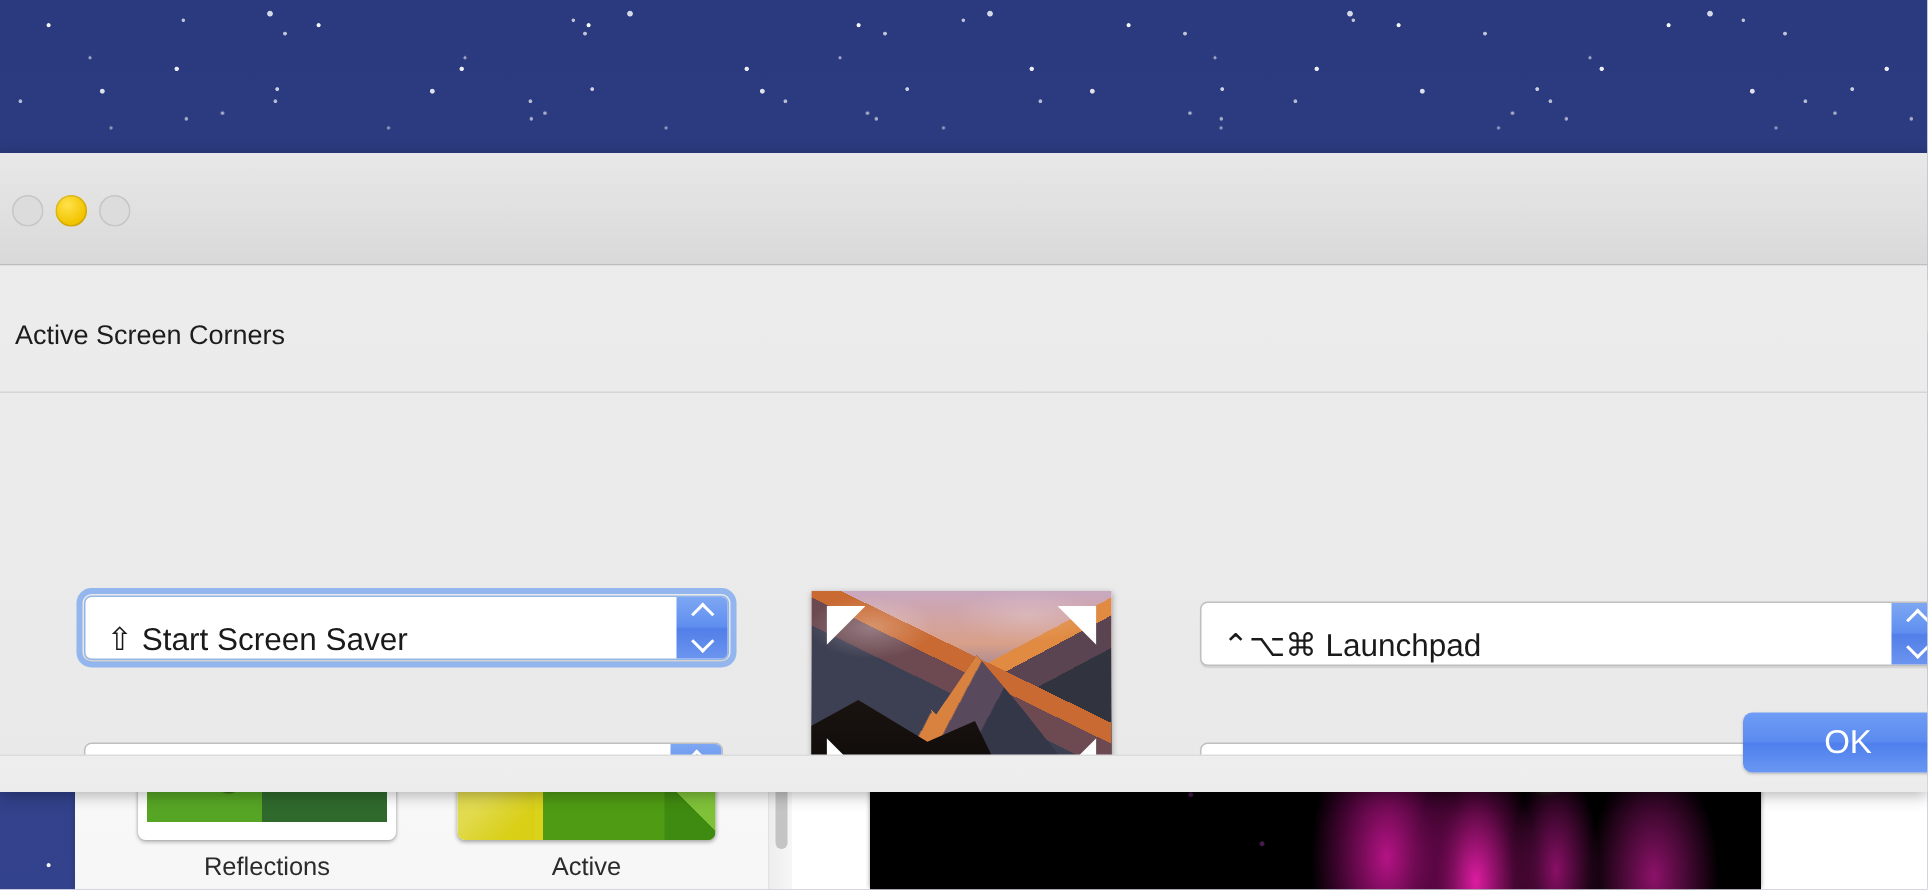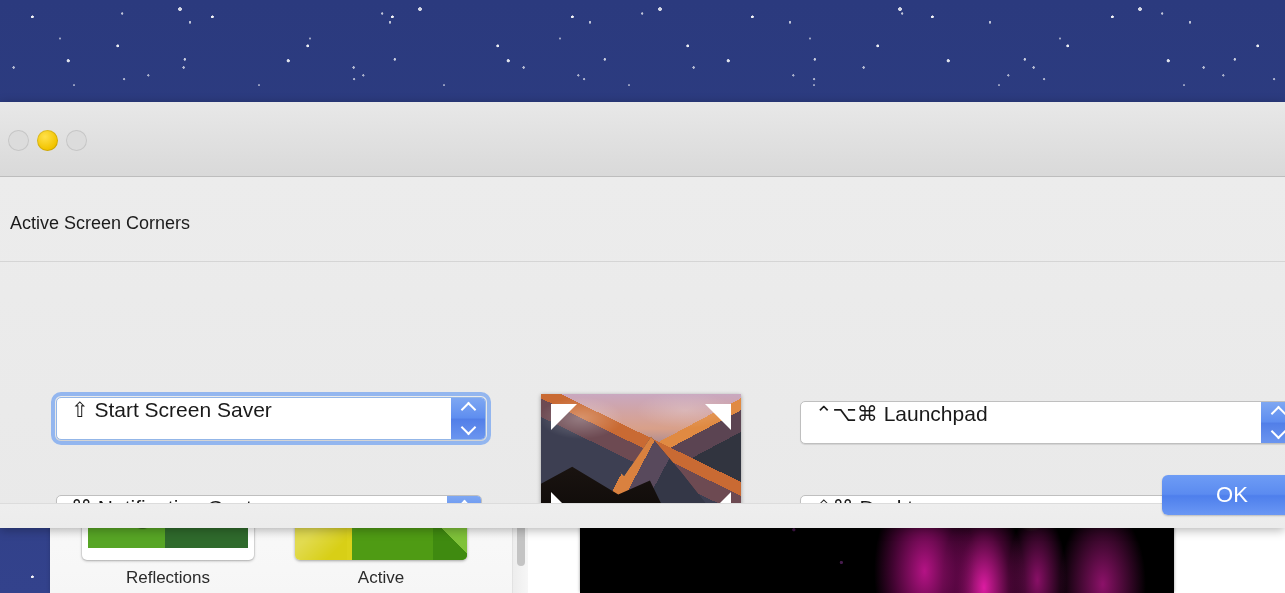--- a/index.html
+++ b/index.html
@@ -66,21 +66,21 @@
     border-left: 1px solid #e2e2e2;
     border-right: 1px solid #e2e2e2;
   }
   .thumb-scrollbar .knob {
     position: absolute; left: 4px; top: 6px;
     width: 8px; height: 90px;
     border-radius: 4px;
     background: #c4c4c4;
   }
   .ss-thumbs {
-    position: absolute; left: 0; top: 0;
+    position: absolute; left: 10px; top: 0;
     width: 462px; height: 123px;
   }
   .ss-item {
     position: absolute;
     top: 28px;
     width: 176px;
     text-align: center;
   }
   .ss-item.one { left: 30px; }
   .ss-item.two { left: 243px; }
@@ -285,21 +285,21 @@
 
   
   .popup {
     position: absolute;
     height: 43px;
     background: #ffffff;
     border: 1px solid #bfbfbf;
     border-radius: 5px;
     box-shadow: 0 1px 1px rgba(0,0,0,.10);
     display: flex;
-    align-items: flex-start;
+    align-items: flex-end;
     box-sizing: border-box;
   }
   .popup.focused {
     outline: 4px solid rgba(117,164,240,.75);
     outline-offset: 1px;
     border-color: #93b6e8;
   }
   .popup-label {
     flex: 1;
     padding-left: 14px;

